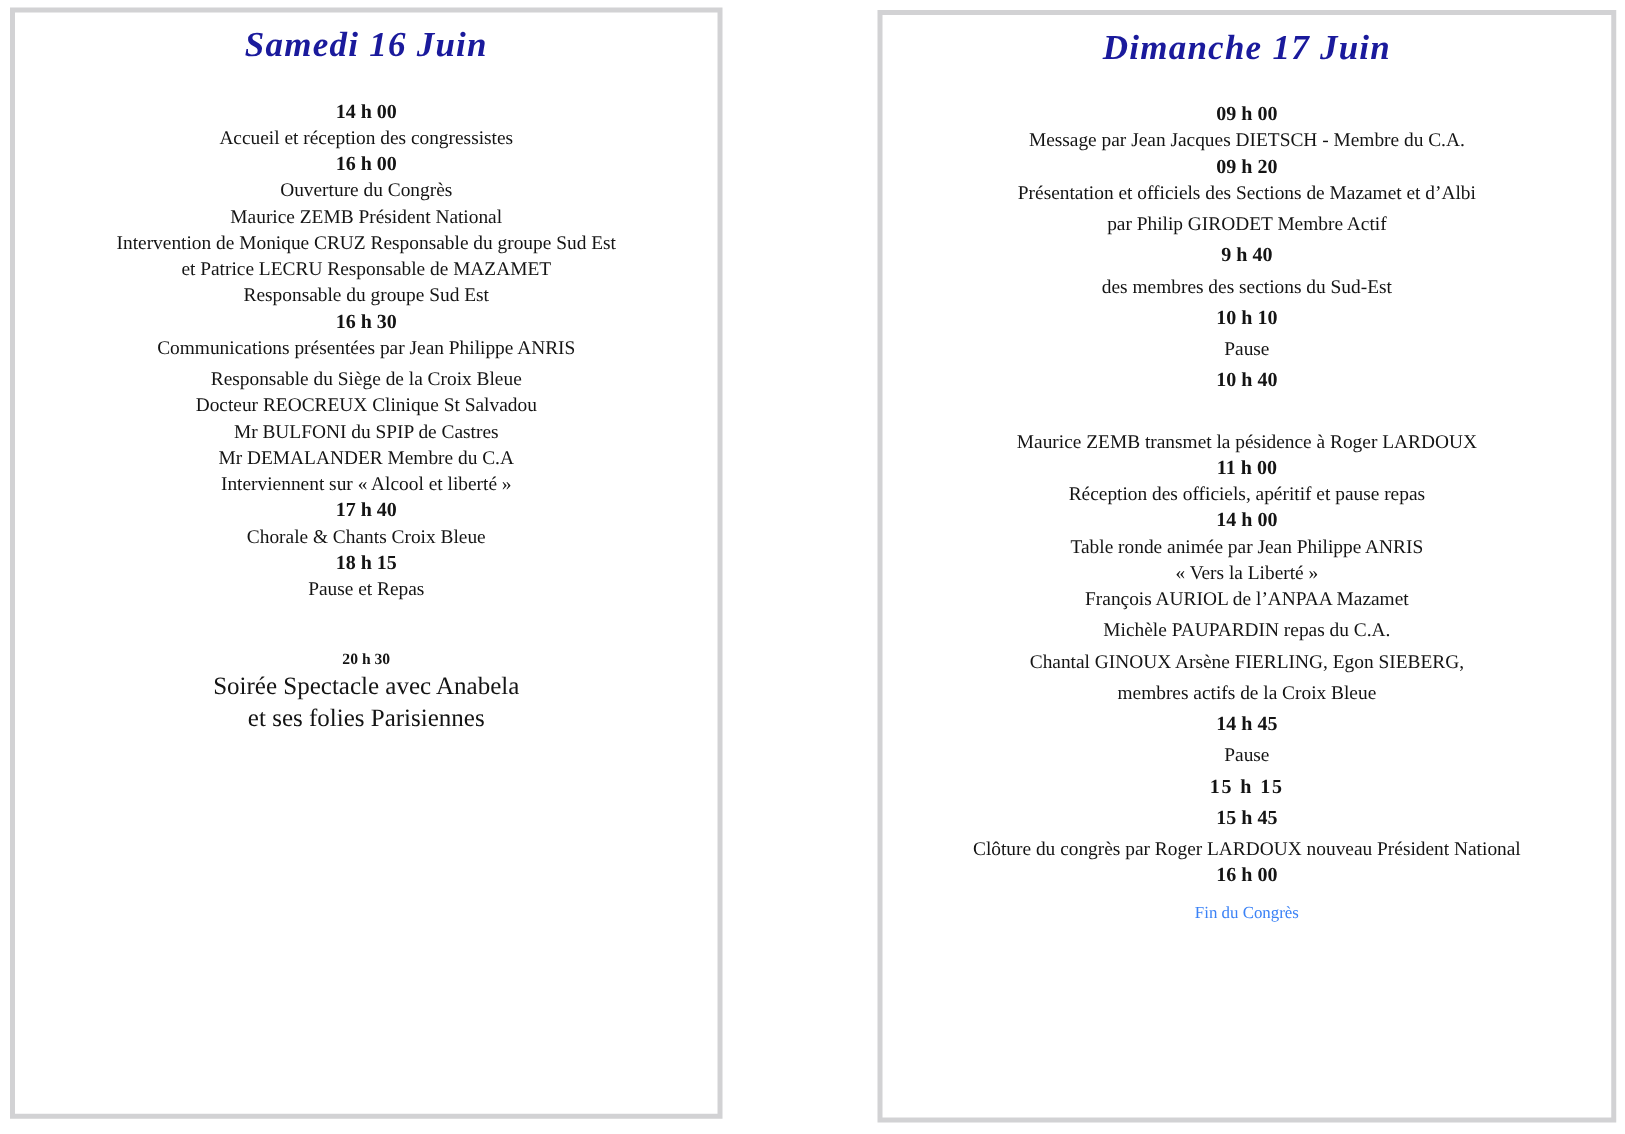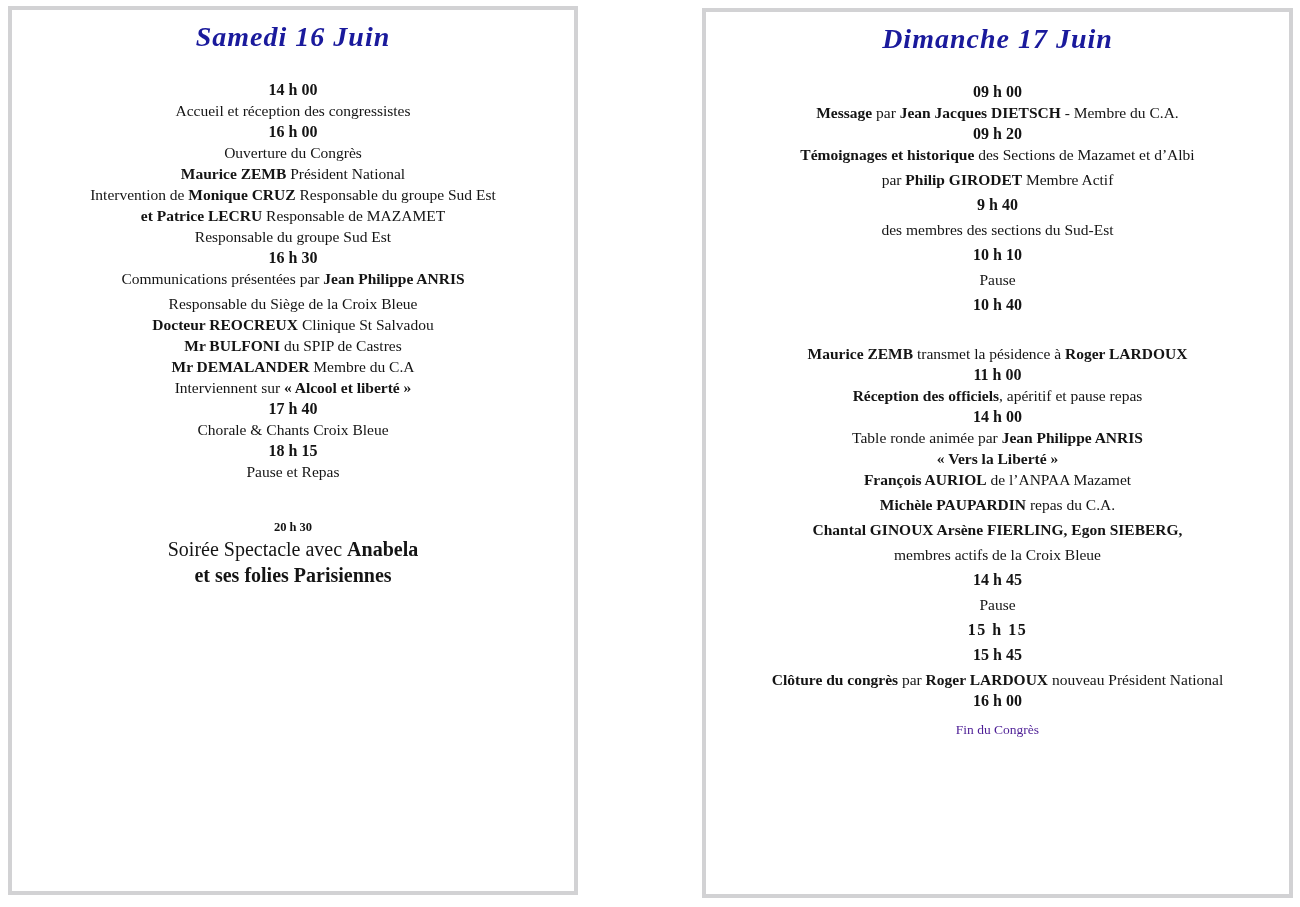--- a/index.html
+++ b/index.html
@@ -34,22 +34,22 @@
   }
   .lines { font-size: 15.5px; }
   .line { margin-top: 0; line-height: 21px; }
   .lines .line:first-child { margin-top: 25px; }
   .time  { font-weight: bold; font-size: 16px; }
   .tight { margin-top: 4px; }
   .gapxl { margin-top: 37px; }
   .gapmd { margin-top: 28px; }
   .sm    { font-size: 12.5px; line-height: 17px; }
   .lg    { font-size: 20px; line-height: 26px; }
-  .blue  { color: #4c1d95; font-size: 13.5px; margin-top: 8px; }
-  .b  { font-weight: bold; }
+  .blue  { color: #3b82f6; font-size: 13.5px; margin-top: 8px; }
+  .b  { font-weight: normal; }
   .u  { text-decoration: underline; }
   .sp { letter-spacing: 1.5px; }
 </style>
 </head>
 <body>
 
 <div class="page">
 
   <section class="panel panel-left">
     <h1 class="panel-title">Samedi 16 Juin</h1>
@@ -78,21 +78,21 @@
         <div class="line lg"><span class="b">et ses folies Parisiennes</span></div>
       </div>
   </section>
 
   <section class="panel panel-right">
     <h1 class="panel-title">Dimanche 17 Juin</h1>
     <div class="lines">
         <div class="line time"><span>09 h 00</span></div>
         <div class="line"><span class="b">Message</span><span> par </span><span class="b">Jean Jacques DIETSCH</span><span> - Membre du C.A.</span></div>
         <div class="line time"><span>09 h 20</span></div>
-        <div class="line"><span class="b">Témoignages et historique</span><span> des Sections de Mazamet et d’Albi</span></div>
+        <div class="line"><span class="b">Présentation et officiels</span><span> des Sections de Mazamet et d’Albi</span></div>
         <div class="line tight"><span>par </span><span class="b">Philip GIRODET</span><span> Membre Actif</span></div>
         <div class="line time tight"><span>9 h 40</span></div>
         <div class="line tight"><span>des membres des sections du Sud-Est</span></div>
         <div class="line time tight"><span>10 h 10</span></div>
         <div class="line tight"><span>Pause</span></div>
         <div class="line time tight"><span>10 h 40</span></div>
         <div class="line gapmd"><span class="b">Maurice ZEMB</span><span> transmet la pésidence à </span><span class="b">Roger LARDOUX</span></div>
         <div class="line time"><span>11 h 00</span></div>
         <div class="line"><span class="b">Réception des officiels</span><span>, apéritif et pause repas</span></div>
         <div class="line time"><span>14 h 00</span></div>

